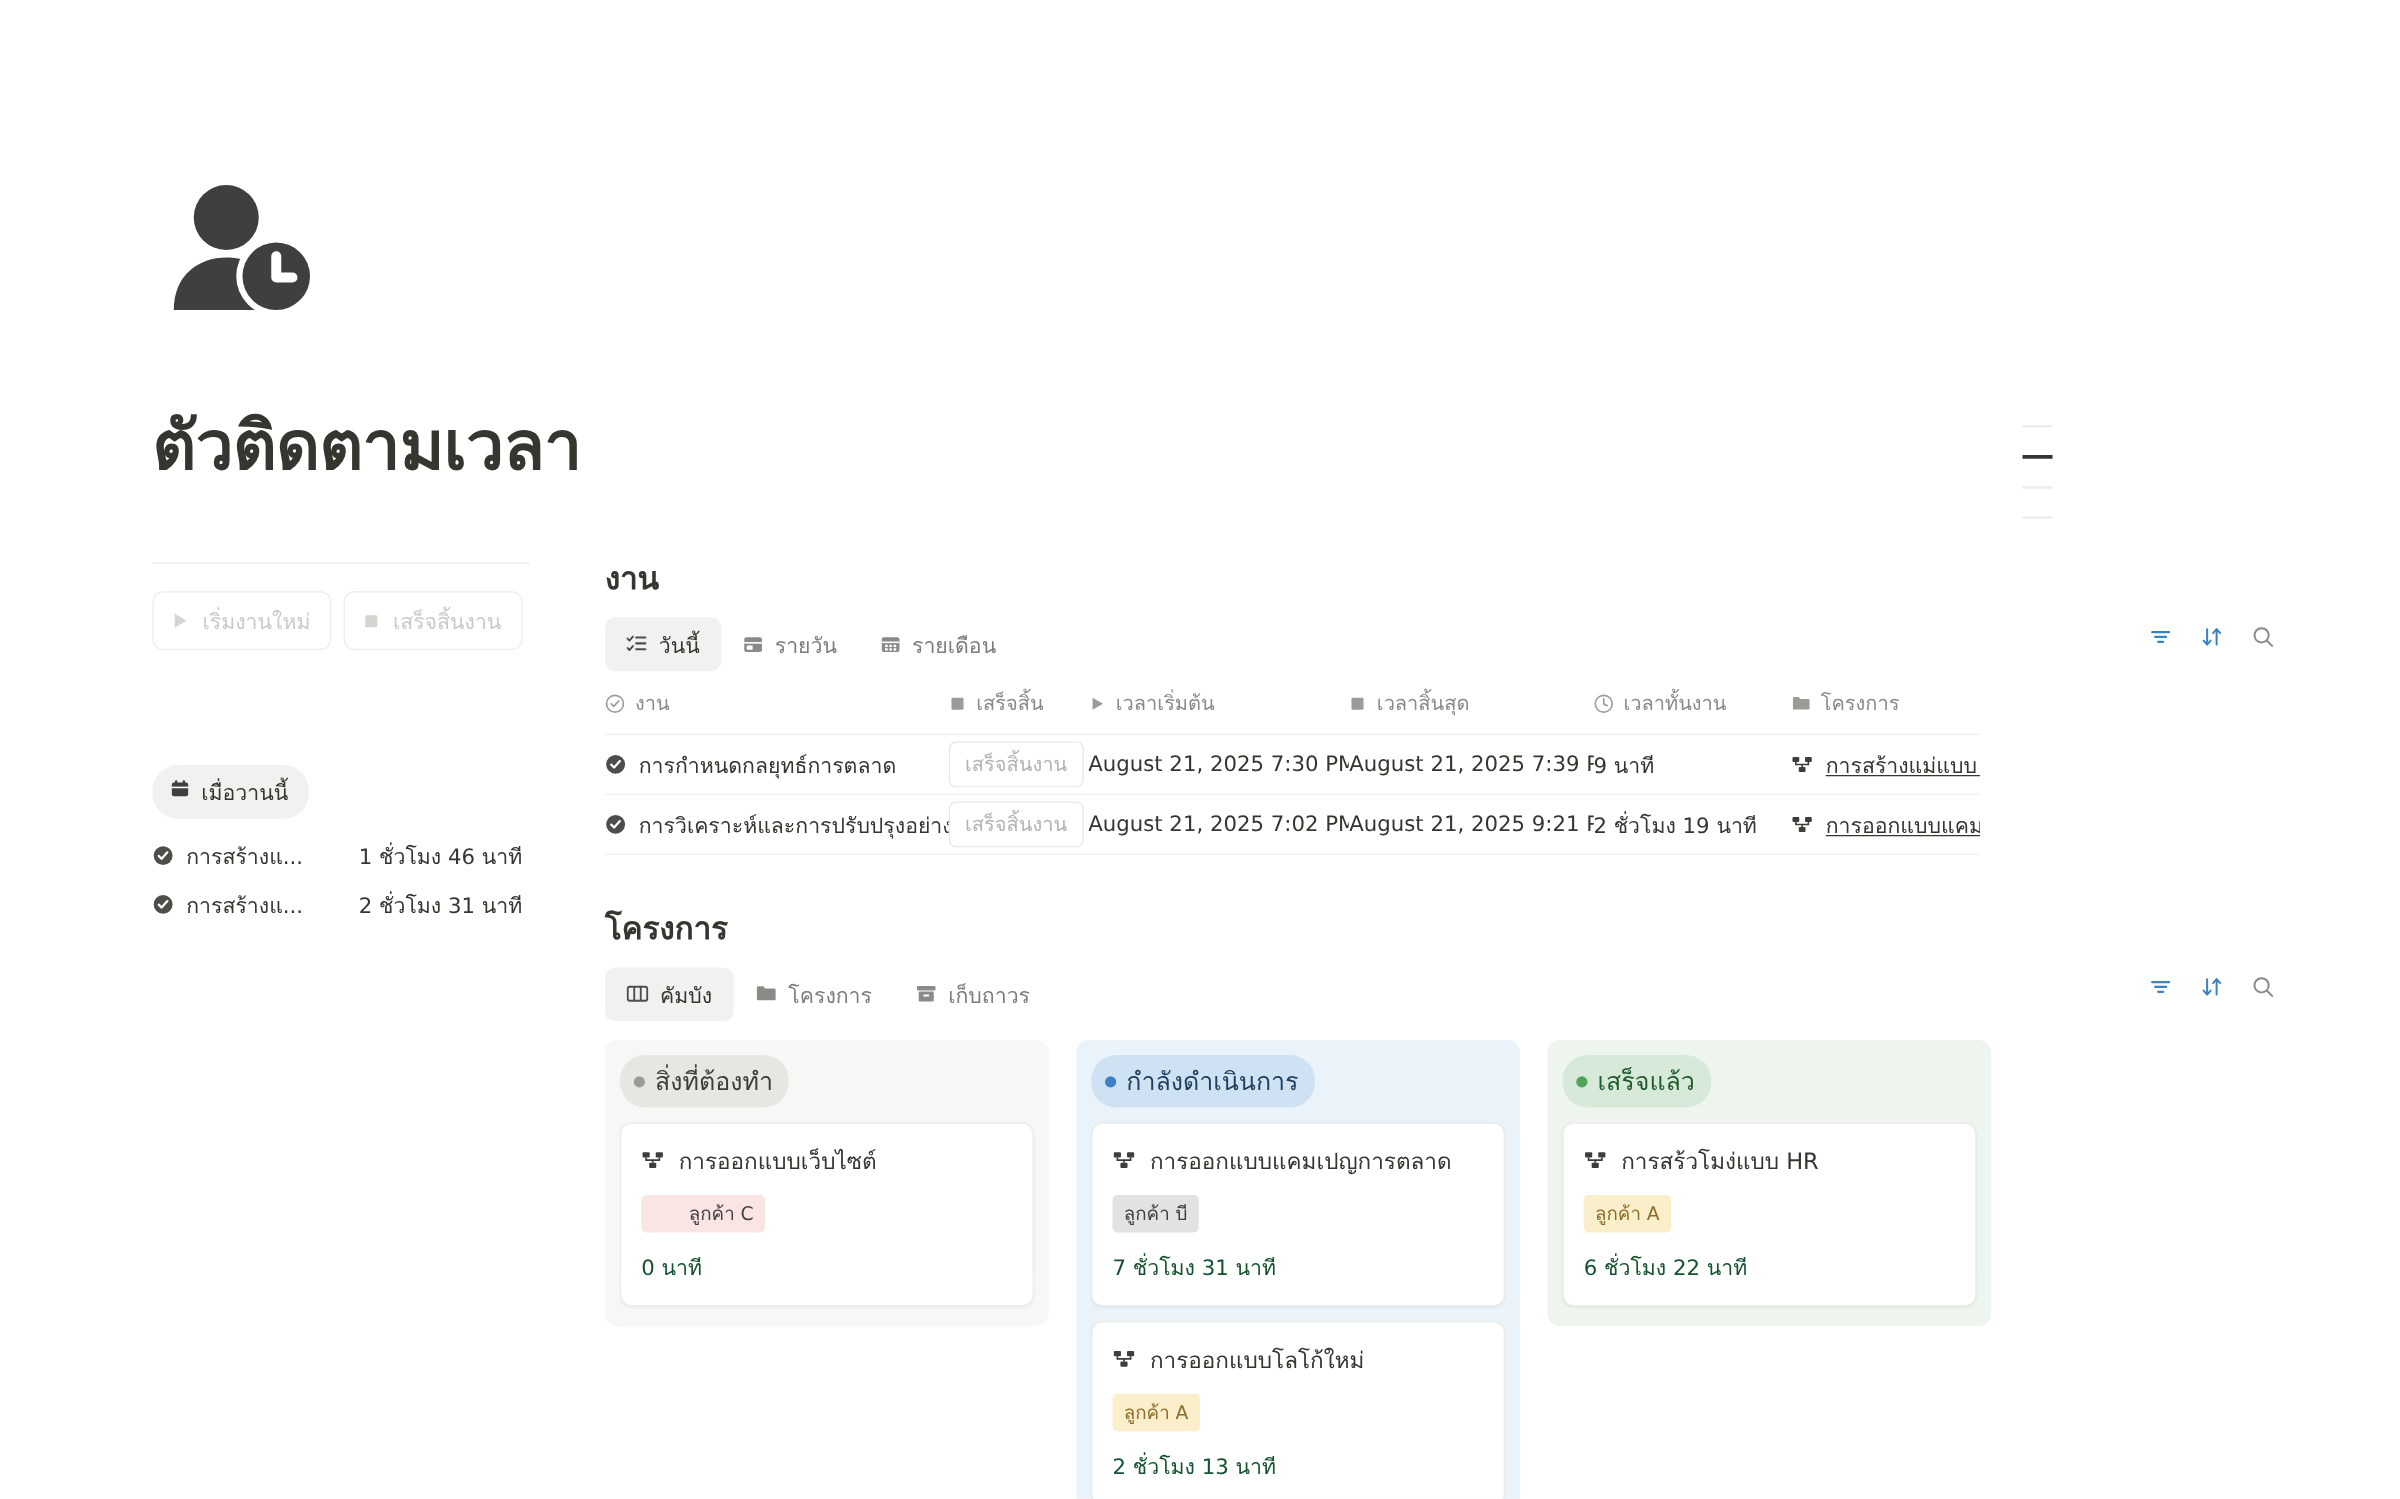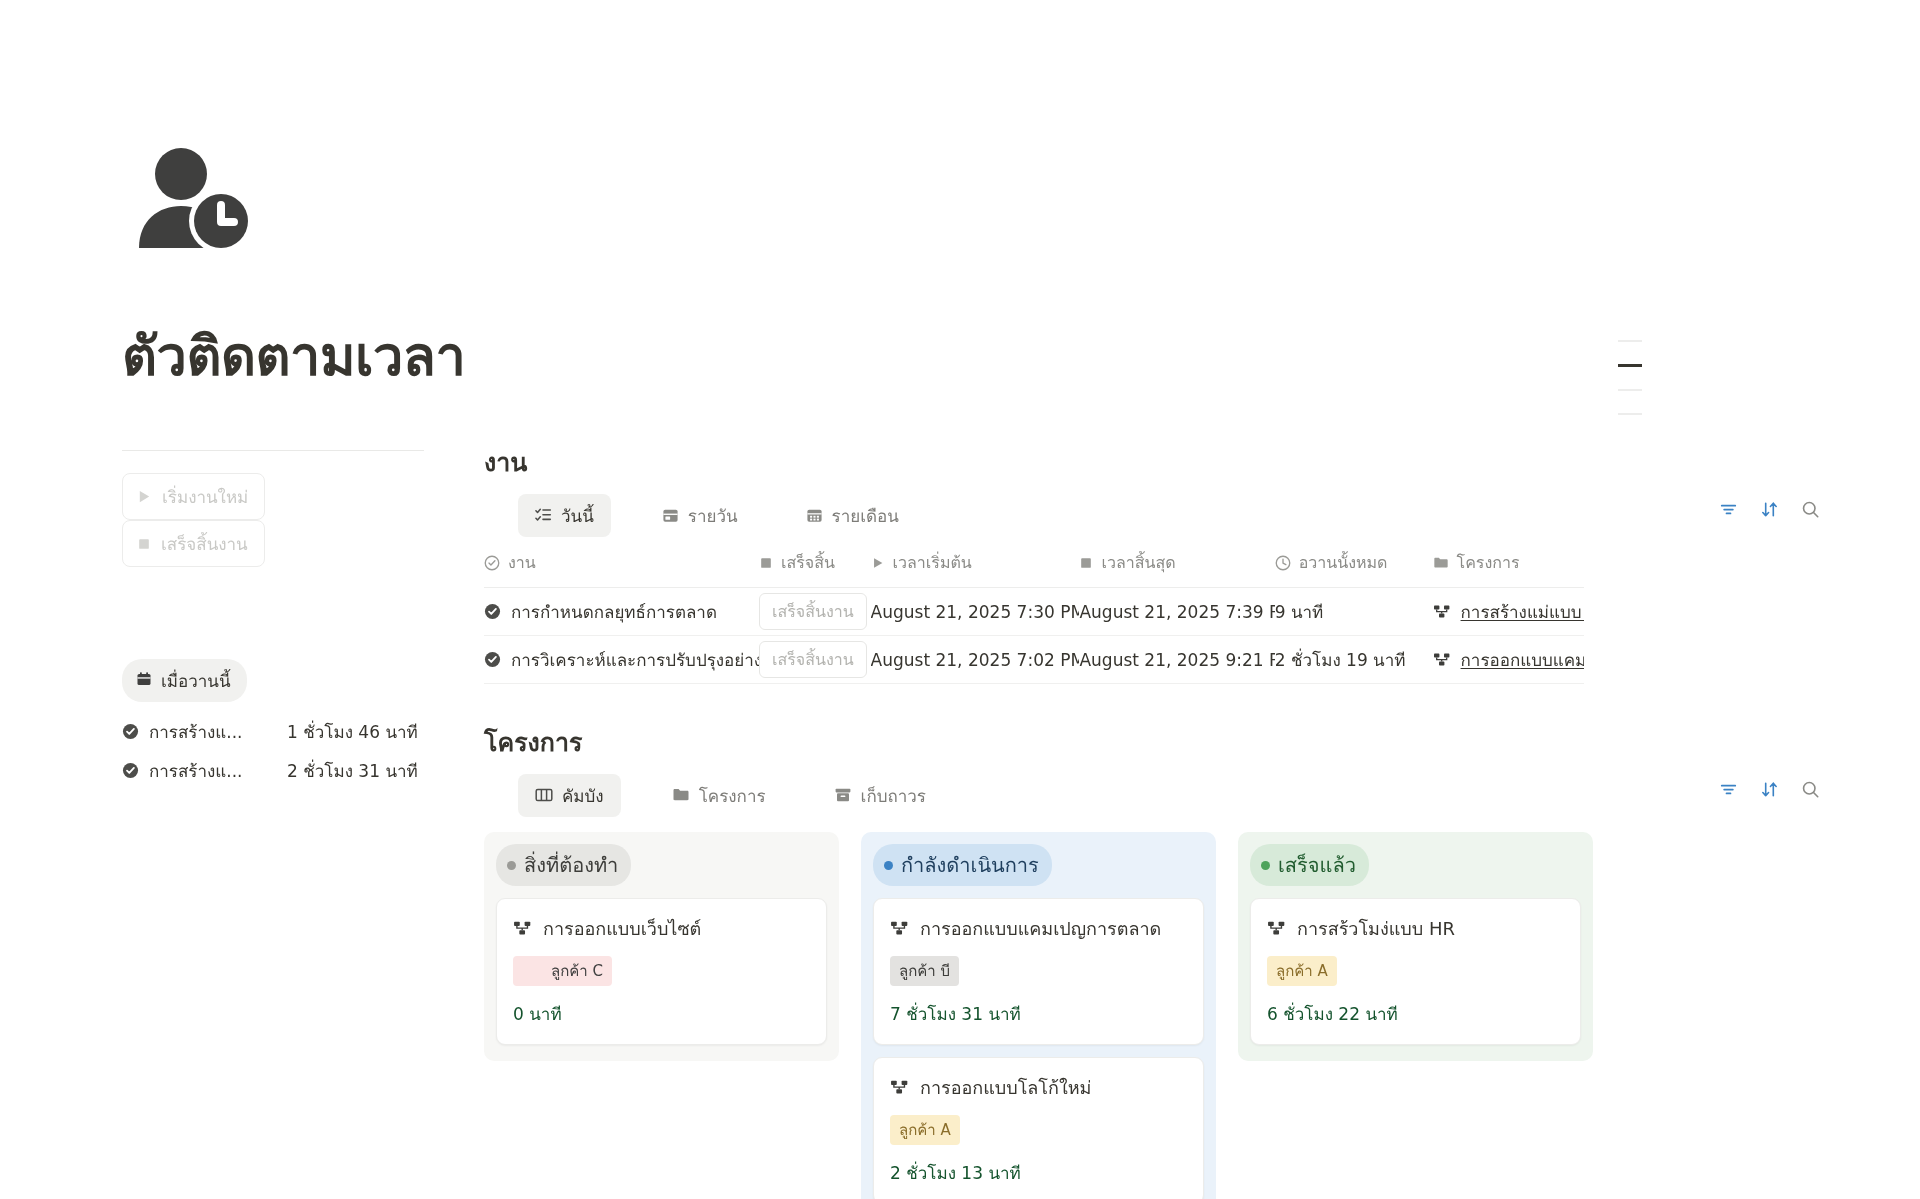--- a/index.html
+++ b/index.html
@@ -20,21 +20,21 @@
     color: #37352f; line-height: 1.2;
   }
 
   
   .sidebar { position: absolute; left: 122px; top: 450px; width: 300px; }
   .side-heading {
     font-size: 22px; font-weight: 700; color: #37352f;
     padding-bottom: 14px;
   }
   .side-rule { border-bottom: 1px solid #e9e9e7; width: 302px; }
-  .side-btns { margin-top: 22px; display: flex; flex-direction: column; gap: 0; align-items: flex-start; }
+  .side-btns { margin-top: 22px; display: flex; flex-direction: row; gap: 10px; align-items: center; }
   .side-btn {
     display: inline-flex; align-items: center; gap: 10px;
     padding: 9px 16px 9px 14px;
     border: 1px solid #ececeb; border-radius: 8px;
     background: #fff; color: #c9c9c6;
     font-size: 17px; white-space: nowrap;
   }
   .side-btn .gi { display: inline-flex; color: #d4d4d1; }
 
   .yesterday-chip {
@@ -50,21 +50,21 @@
   .y-dur { margin-left: 18px; white-space: nowrap; }
 
   
   .main { position: absolute; left: 484px; top: 442px; width: 1336px; }
   .sec-title { font-size: 25px; font-weight: 700; color: #37352f; }
 
   .tabbar { display: flex; align-items: center; margin-top: 14px; position: relative; height: 38px; }
   .tab {
     display: inline-flex; align-items: center; gap: 9px;
     padding: 8px 17px; border-radius: 8px;
-    font-size: 17px; color: #7d7c78; white-space: nowrap; margin-left: 34px;
+    font-size: 17px; color: #7d7c78; white-space: nowrap;
   }
   .tab.active { background: #f1f1ef; color: #37352f; }
   .tab .gi { display: inline-flex; color: #8a8a86; }
   .tab.active .gi { color: #4d4d4a; }
   .tools { position: absolute; right: 0; top: 4px; display: flex; align-items: center; gap: 22px; }
   .tool { display: inline-flex; }
 
   
   .tbl { margin-top: 16px; width: 1100px; }
   .thead { display: flex; align-items: center; font-size: 16px; color: #8a8a86;
@@ -317,21 +317,21 @@
           </span>
           <span>เวลาสิ้นสุด</span>
         </div>
         <div class="th c-total">
           <span class="gi">
             <svg width="16" height="16" viewBox="0 0 18 18">
                 <circle cx="9" cy="9" r="7.6" fill="none" stroke="currentColor" stroke-width="1.5"></circle>
                 <path d="M9 4.6 L9 9.2 L12.2 10.8" fill="none" stroke="currentColor" stroke-width="1.5" stroke-linecap="round" stroke-linejoin="round"></path>
               </svg>
           </span>
-          <span>อวานนั้งหมด</span>
+          <span>เวลาทั้นงาน</span>
         </div>
         <div class="th c-proj">
           <span class="gi">
             <svg width="16" height="16" viewBox="0 0 18 18">
                 <path d="M1.5 4.2 C1.5 3.4 2 3 2.7 3 L6.6 3 L8.1 4.8 L15.3 4.8 C16 4.8 16.5 5.3 16.5 6 L16.5 13 C16.5 13.8 16 14.2 15.3 14.2 L2.7 14.2 C2 14.2 1.5 13.8 1.5 13 Z" fill="currentColor"></path>
               </svg>
           </span>
           <span>โครงการ</span>
         </div>
       </div>

